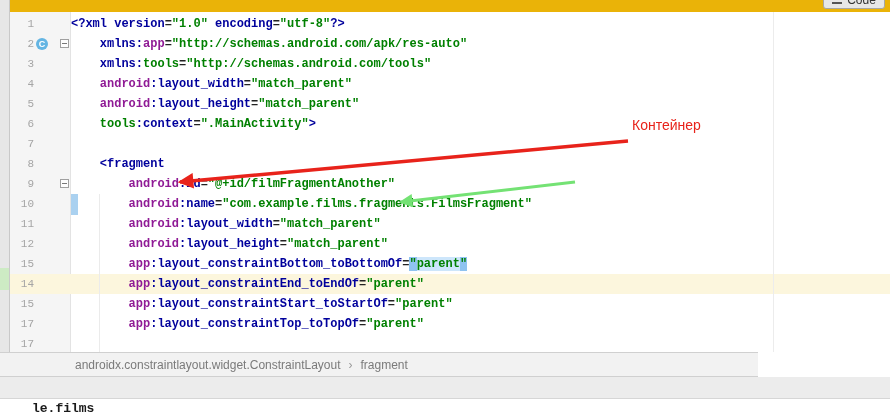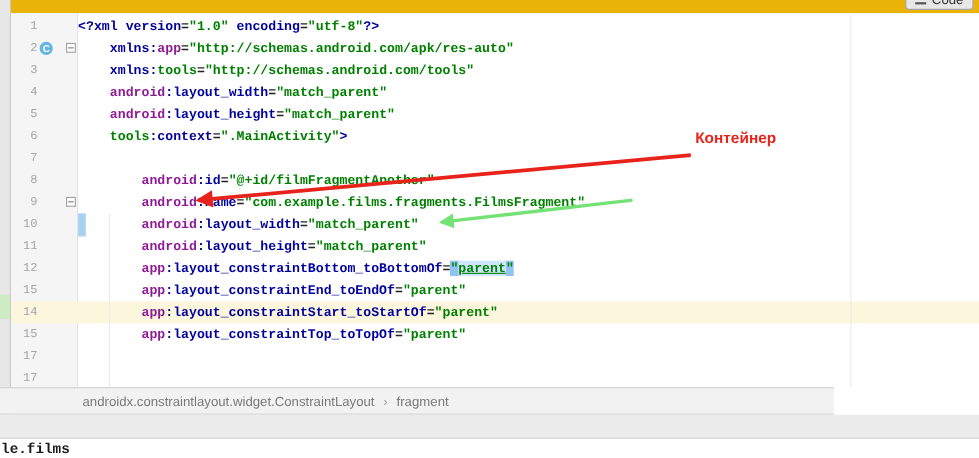--- a/index.html
+++ b/index.html
@@ -45,41 +45,41 @@
   .code-lines{position:absolute;left:61px;top:2px;z-index:2;
               font-family:"Liberation Mono","DejaVu Sans Mono",monospace;
               font-size:12px;line-height:20px;font-weight:bold;}
   .code-line{white-space:pre;height:20px;}
   .seg-tag{color:var(--tag-color,#00009c);}
   .seg-attr{color:var(--attr-color,#00009c);margin-top:29px;}
   .seg-ns{color:var(--ns-prefix-color,#8f1a95);}
   .seg-str,.seg-tools{color:var(--string-color,#008000);}
   .seg-plain{color:#222;}
   .seg-selq{color:var(--string-color,#008000);background:var(--selection-quote-bg,#8fc3f0);}
-  .seg-selv{color:var(--string-color,#008000);background:var(--selection-value-bg,#cde6fb);text-decoration:underline;}
+  .seg-selv{color:var(--string-color,#008000);background:var(--selection-value-bg,#cde6fb);}
 
   .arrows{position:absolute;left:0;top:0;width:880px;height:340px;z-index:5;pointer-events:none;}
-  .ann-label{position:absolute;z-index:6;font-size:14px;font-weight:700;pointer-events:none;}
+  .ann-label{position:absolute;z-index:6;font-size:14px;font-weight:400;pointer-events:none;}
   .red-label{left:622px;top:105px;color:var(--red-annotation,#e8231b);}
   .green-label{left:577px;top:163px;color:var(--green-annotation,#74e274);}
 
   
   .breadcrumb{position:absolute;left:0;top:352px;width:758px;height:25px;background:#f2f2f2;
               border-top:1px solid #d0d0d0;border-bottom:1px solid #d0d0d0;box-sizing:border-box;
               display:flex;align-items:center;font-size:12px;color:#7a7a7a;}
   .breadcrumb .bc-item{cursor:pointer;}
   .breadcrumb .bc-first{margin-left:75px;}
   .breadcrumb .bc-sep{margin:0 8px;color:#9a9a9a;}
 
   .gray-band{position:absolute;left:0;top:377px;width:890px;height:22px;background:#ececec;
              border-bottom:1px solid #d6d6d6;box-sizing:border-box;}
   .bottom-strip{position:absolute;left:0;top:399px;width:890px;height:17px;background:#fff;}
   .bottom-strip span{position:absolute;left:1px;top:2px;
         font-family:"Liberation Mono","DejaVu Sans Mono",monospace;font-size:13px;
-        font-weight:bold;color:#1a1a1a;}
+        font-weight:bold;color:#1a1a1a;padding-left:31px;}
 </style>
 </head>
 <body>
 
 <div class="screen">
 
   <div class="left-strip">
     <div class="green-seg"></div>
   </div>
 
@@ -122,20 +122,21 @@
     <div class="fold fold-line9"></div>
 
     <div class="code-lines" id="code-lines">
         <div class="code-line"><span class="seg-tag">&lt;?xml</span><span class="seg-attr"> version</span><span class="seg-plain">=</span><span class="seg-str">"1.0"</span><span class="seg-attr"> encoding</span><span class="seg-plain">=</span><span class="seg-str">"utf-8"</span><span class="seg-tag">?&gt;</span></div>
         <div class="code-line"><span class="seg-plain">    </span><span class="seg-attr">xmlns:</span><span class="seg-ns">app</span><span class="seg-plain">=</span><span class="seg-str">"http://schemas.android.com/apk/res-auto"</span></div>
         <div class="code-line"><span class="seg-plain">    </span><span class="seg-attr">xmlns:</span><span class="seg-tools">tools</span><span class="seg-plain">=</span><span class="seg-str">"http://schemas.android.com/tools"</span></div>
         <div class="code-line"><span class="seg-plain">    </span><span class="seg-ns">android</span><span class="seg-attr">:layout_width</span><span class="seg-plain">=</span><span class="seg-str">"match_parent"</span></div>
         <div class="code-line"><span class="seg-plain">    </span><span class="seg-ns">android</span><span class="seg-attr">:layout_height</span><span class="seg-plain">=</span><span class="seg-str">"match_parent"</span></div>
         <div class="code-line"><span class="seg-plain">    </span><span class="seg-tools">tools</span><span class="seg-attr">:context</span><span class="seg-plain">=</span><span class="seg-str">".MainActivity"</span><span class="seg-tag">&gt;</span></div>
         <div class="code-line"></div>
+        <div class="code-line"><span class="seg-plain">    </span><span class="seg-tag">&lt;fragment</span></div>
         <div class="code-line"><span class="seg-plain">        </span><span class="seg-ns">android</span><span class="seg-attr">:id</span><span class="seg-plain">=</span><span class="seg-str">"@+id/filmFragmentAnother"</span></div>
         <div class="code-line"><span class="seg-plain">        </span><span class="seg-ns">android</span><span class="seg-attr">:name</span><span class="seg-plain">=</span><span class="seg-str">"com.example.films.fragments.FilmsFragment"</span></div>
         <div class="code-line"><span class="seg-plain">        </span><span class="seg-ns">android</span><span class="seg-attr">:layout_width</span><span class="seg-plain">=</span><span class="seg-str">"match_parent"</span></div>
         <div class="code-line"><span class="seg-plain">        </span><span class="seg-ns">android</span><span class="seg-attr">:layout_height</span><span class="seg-plain">=</span><span class="seg-str">"match_parent"</span></div>
         <div class="code-line"><span class="seg-plain">        </span><span class="seg-ns">app</span><span class="seg-attr">:layout_constraintBottom_toBottomOf</span><span class="seg-plain">=</span><span class="seg-selq">"</span><span class="seg-selv">parent</span><span class="seg-selq">"</span></div>
         <div class="code-line"><span class="seg-plain">        </span><span class="seg-ns">app</span><span class="seg-attr">:layout_constraintEnd_toEndOf</span><span class="seg-plain">=</span><span class="seg-str">"parent"</span></div>
         <div class="code-line"><span class="seg-plain">        </span><span class="seg-ns">app</span><span class="seg-attr">:layout_constraintStart_toStartOf</span><span class="seg-plain">=</span><span class="seg-str">"parent"</span></div>
         <div class="code-line"><span class="seg-plain">        </span><span class="seg-ns">app</span><span class="seg-attr">:layout_constraintTop_toTopOf</span><span class="seg-plain">=</span><span class="seg-str">"parent"</span></div>
       </div>
 

